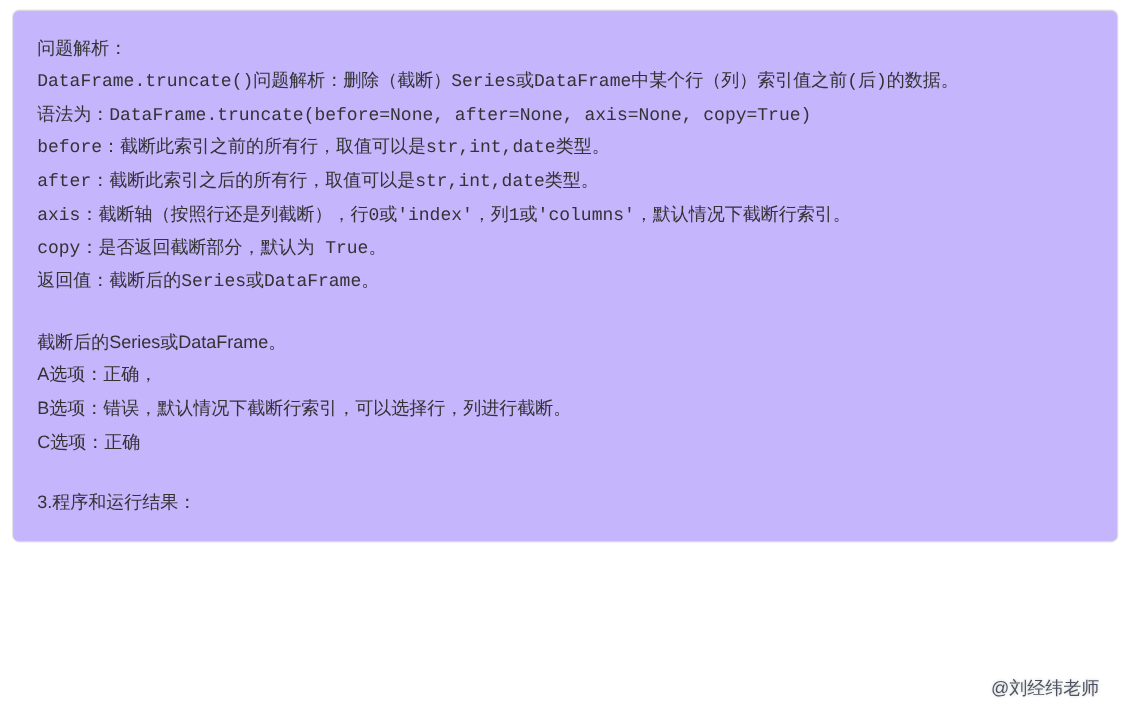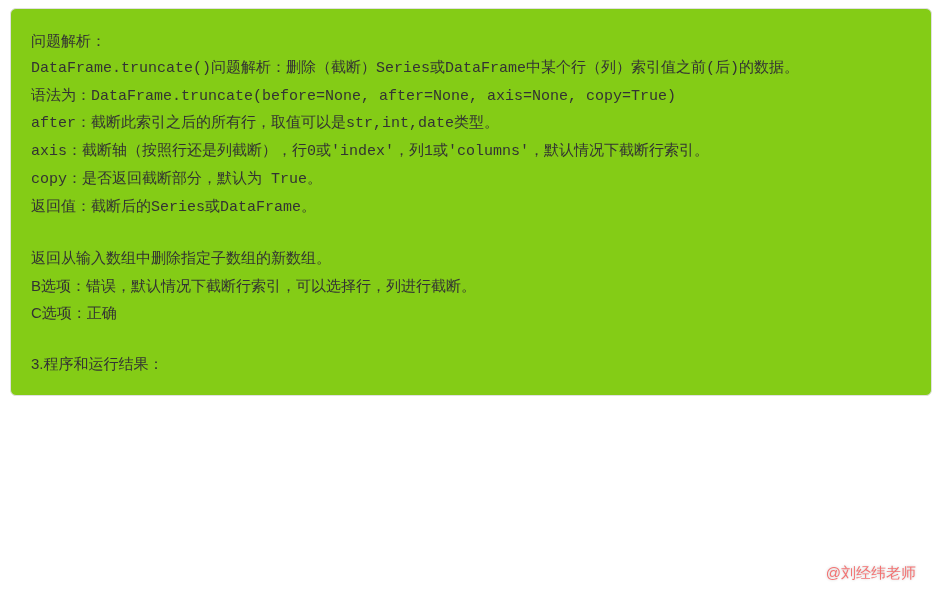--- a/index.html
+++ b/index.html
@@ -8,21 +8,21 @@
       box-sizing: border-box;
     }
     body {
       width: 942px;
       height: 601px;
       background: #ffffff;
       position: relative;
       font-family: "PingFang SC", "Microsoft YaHei", "Hiragino Sans GB", sans-serif;
     }
     .content-box {
-      background: #84cc16;
+      background: #c4b5fd;
       border: 1px solid #e0e0e0;
       border-radius: 6px;
       padding: 18px 20px;
       margin: 8px 10px;
       color: #333333;
       font-size: 15px;
       line-height: 1.85;
     }
     .line {
       display: block;
@@ -30,21 +30,21 @@
     .mono {
       font-family: "Consolas", "Menlo", "Courier New", monospace;
     }
     .blank-line {
       height: 1.5em;
     }
     .watermark {
       position: absolute;
       bottom: 18px;
       right: 26px;
-      color: #ef4444;
+      color: #0f172a;
       opacity: 0.75;
       font-size: 15px;
       display: flex;
       align-items: center;
       gap: 6px;
       text-shadow: 0 0 3px rgba(0,0,0,0.3);
     }
     .zhihu-icon {
       width: 18px;
       height: 18px;
@@ -52,26 +52,28 @@
       opacity: 0.9;
     }
   </style>
 </head>
 <body>
 
 <div class="content-box">
   <span class="line">问题解析：</span>
   <span class="line mono">DataFrame.truncate()问题解析：删除（截断）Series或DataFrame中某个行（列）索引值之前(后)的数据。</span>
   <span class="line mono">语法为：DataFrame.truncate(before=None, after=None, axis=None, copy=True)</span>
+  <span class="line mono">before：截断此索引之前的所有行，取值可以是str,int,date类型。</span>
   <span class="line mono">after：截断此索引之后的所有行，取值可以是str,int,date类型。</span>
   <span class="line mono">axis：截断轴（按照行还是列截断），行0或'index'，列1或'columns'，默认情况下截断行索引。</span>
   <span class="line mono">copy：是否返回截断部分，默认为 True。</span>
   <span class="line mono">返回值：截断后的Series或DataFrame。</span>
   <div class="blank-line"></div>
-  <span class="line">返回从输入数组中删除指定子数组的新数组。</span>
+  <span class="line">截断后的Series或DataFrame。</span>
+  <span class="line">A选项：正确，</span>
   <span class="line">B选项：错误，默认情况下截断行索引，可以选择行，列进行截断。</span>
   <span class="line">C选项：正确</span>
   <div class="blank-line"></div>
   <span class="line">3.程序和运行结果：</span>
 </div>
 
 <div class="watermark">
   <svg class="zhihu-icon" viewBox="0 0 24 24">
     <path d="M5.7 3h4.6v2H8.9v3.1h1.4v2H8.8c-.1 1.5-.4 3-1.1 4.3l2.1 2.9-1.6 1.2-1.6-2.3c-.7.9-1.6 1.7-2.7 2.2l-1-1.7c2-1 3-3.3 3.2-6.6H4.5v-2h1.6V5H4.6V3h1.1zm7.3 0h6v15.2l-1.6 1.1-1.3-1.9H13V3zm2 2v10.4h1.2l.8 1.2V5h-2z"></path>
   </svg>

